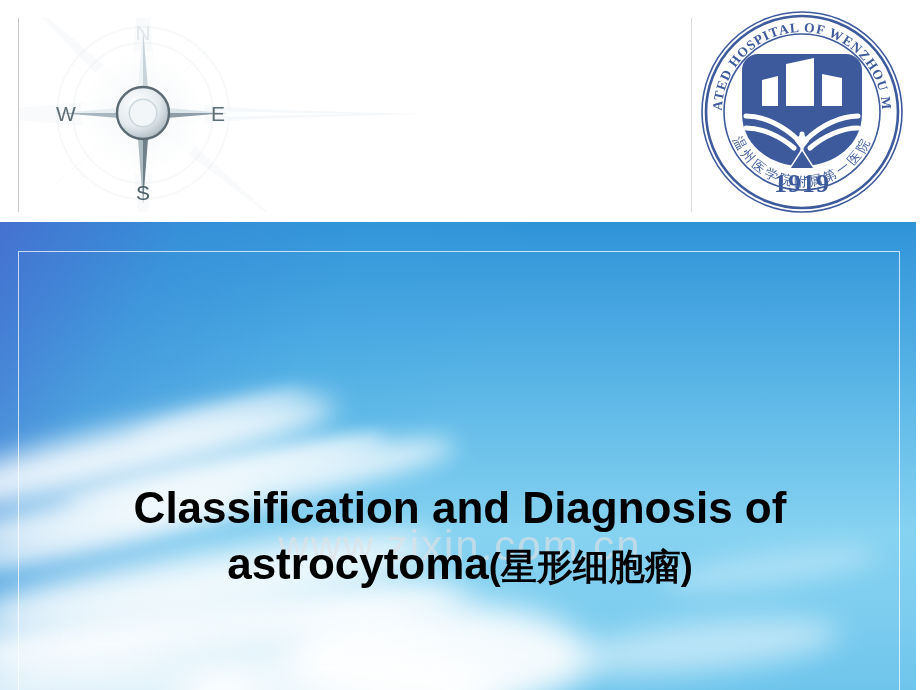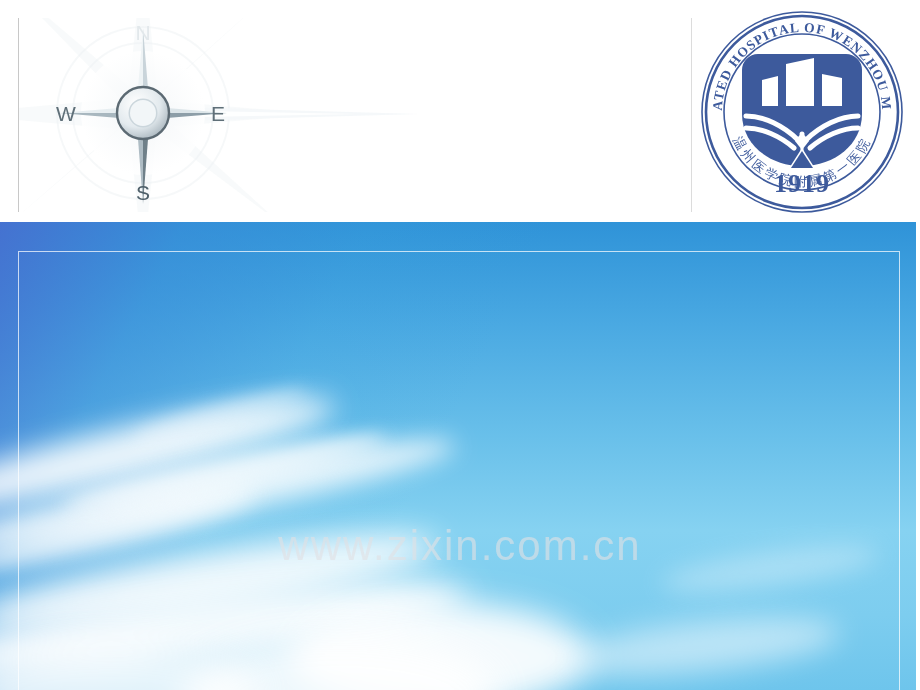--- a/index.html
+++ b/index.html
@@ -282,16 +282,20 @@
     <div class="cloud" style="left:180px; top:412px; width:320px; height:120px; filter:blur(18px); opacity:.88;"></div>
     <div class="cloud" style="left:-40px; top:420px; width:300px; height:100px; filter:blur(18px); opacity:.8;"></div>
     <div class="cloud" style="left:560px; top:400px; width:280px; height:50px; transform:rotate(-6deg); filter:blur(14px); opacity:.5;"></div>
     <div class="cloud" style="left:660px; top:330px; width:220px; height:34px; transform:rotate(-8deg); filter:blur(12px); opacity:.32;"></div>
     <div class="cloud" style="left:130px; top:182px; width:180px; height:20px; transform:rotate(-15deg); filter:blur(8px); opacity:.38;"></div>
 
     <div class="inner-frame"></div>
 
     <div class="watermark">www.zixin.com.cn</div>
 
+    <div class="title-block">
+      <span class="title-line">Classification and Diagnosis of</span>
+      <span class="title-line"><span>astrocytoma</span><span class="title-cn">(星形细胞瘤)</span></span>
+    </div>
 
   </div>
 
 </div>
 
 </body></html>

